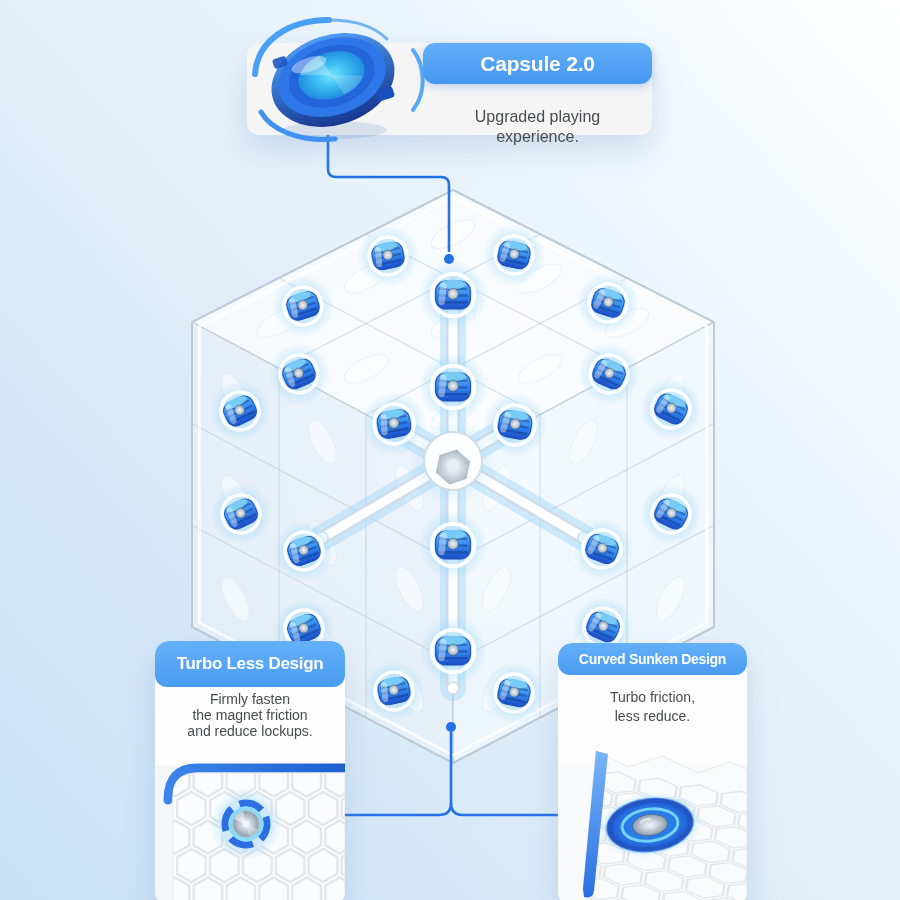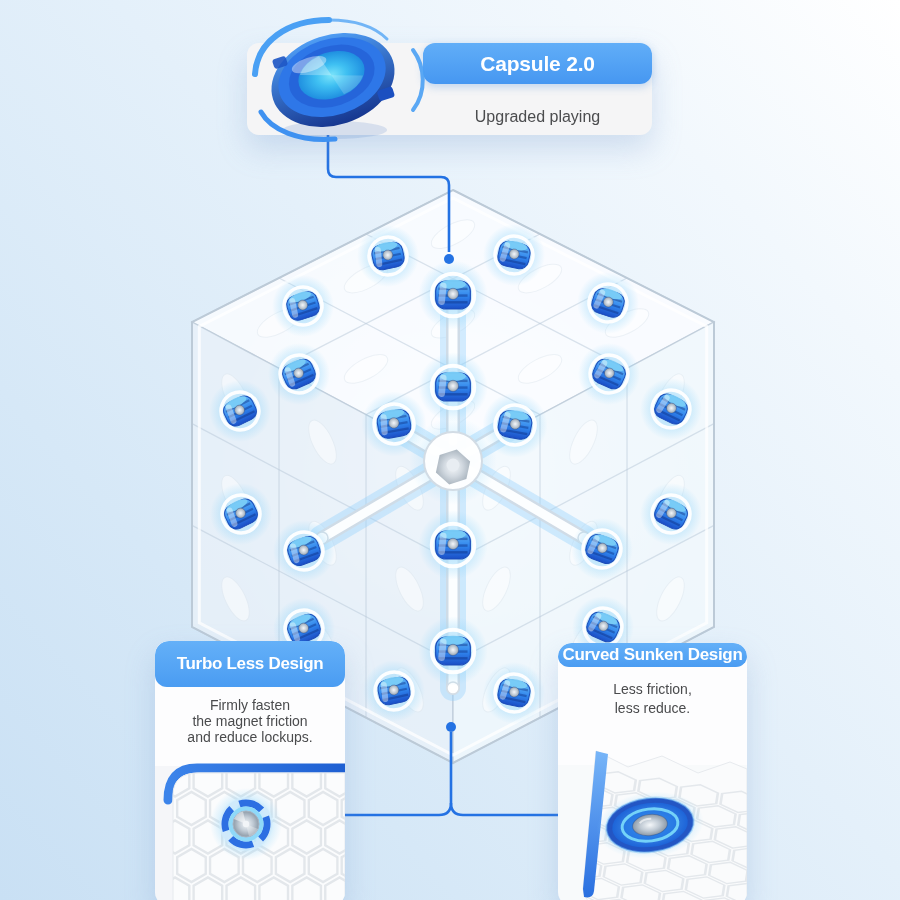--- a/index.html
+++ b/index.html
@@ -14,23 +14,23 @@
     display:flex;align-items:center;justify-content:center;letter-spacing:-.2px;
     box-shadow:0 3px 8px rgba(70,140,220,.30);}
   .capsule-body{position:absolute;top:64px;right:0;width:229px;text-align:center;
     font-size:16px;line-height:20px;color:#4b4c4e;}
   #capsule-illu{position:absolute;left:243px;top:16px;width:196px;height:128px;z-index:3;}
   .card-turbo{left:155px;top:641px;width:190px;height:265px;border-radius:14px;background:#fdfdfe;overflow:hidden;z-index:2;}
   .card-curved{left:558px;top:643px;width:189px;height:263px;border-radius:14px;background:#fdfdfe;overflow:hidden;z-index:2;}
   .card-header{background:linear-gradient(180deg,#64b0f8,#4a9cf2);color:#fff;font-weight:bold;
     display:flex;align-items:center;justify-content:center;letter-spacing:-.3px;border-radius:14px 14px 12px 12px;}
   .card-turbo .card-header{font-size:17px;height:46px;}
-  .card-curved .card-header{font-size:17px;height:24px;justify-content:center;}
+  .card-curved .card-header{font-size:14px;height:32px;justify-content:center;}
   .card-body{text-align:center;color:#4a4b4d;}
-  .card-turbo .card-body{margin-top:10px;font-size:14px;line-height:16px;}
+  .card-turbo .card-body{margin-top:4px;font-size:14px;line-height:16px;}
   .card-curved .card-body{margin-top:13px;font-size:14px;line-height:19px;}
   .inner-img{position:absolute;left:0;bottom:0;}
 </style>
 </head>
 <body>
 
 <div class="stage">
 
   <svg id="scene" width="900" height="900" viewBox="0 0 900 900">
     <defs>
@@ -394,20 +394,21 @@
       <path d="M451,803 Q451,815 463,815 L558,815" fill="none" stroke="#2472e3" stroke-width="2.6"></path>
     </g>
   </svg>
 
   <div class="card card-capsule">
     <div class="chip">
       <span>Capsule 2.0</span>
     </div>
     <div class="capsule-body">
       <div>Upgraded playing</div>
+      <div>experience.</div>
     </div>
   </div>
 
   <svg id="capsule-illu" viewBox="0 0 196 128">
     <defs>
       <linearGradient id="ig-rim" x1="0" y1="0" x2="0" y2="1">
         <stop offset="0%" stop-color="#4f9df4"></stop>
         <stop offset="100%" stop-color="#16368f"></stop>
       </linearGradient>
       <radialGradient id="ig-lens">
@@ -522,21 +523,21 @@
         <circle r="3.2" fill="#f2f5f8"></circle>
       </g>
     </svg>
   </div>
 
   <div class="card card-curved">
     <div class="card-header">
       <span>Curved Sunken Design</span>
     </div>
     <div class="card-body">
-      <div>Less friction,</div>
+      <div>Turbo friction,</div>
       <div>less reduce.</div>
     </div>
     <svg class="inner-img" width="189" height="165" viewBox="0 0 189 165">
       <defs>
         <radialGradient id="cg-glow">
           <stop offset="0%" stop-color="#dff4ff" stop-opacity="0.95"></stop>
           <stop offset="45%" stop-color="#8cd4fa" stop-opacity="0.6"></stop>
           <stop offset="100%" stop-color="#8cd4fa" stop-opacity="0"></stop>
         </radialGradient>
         <radialGradient id="cg-body">

